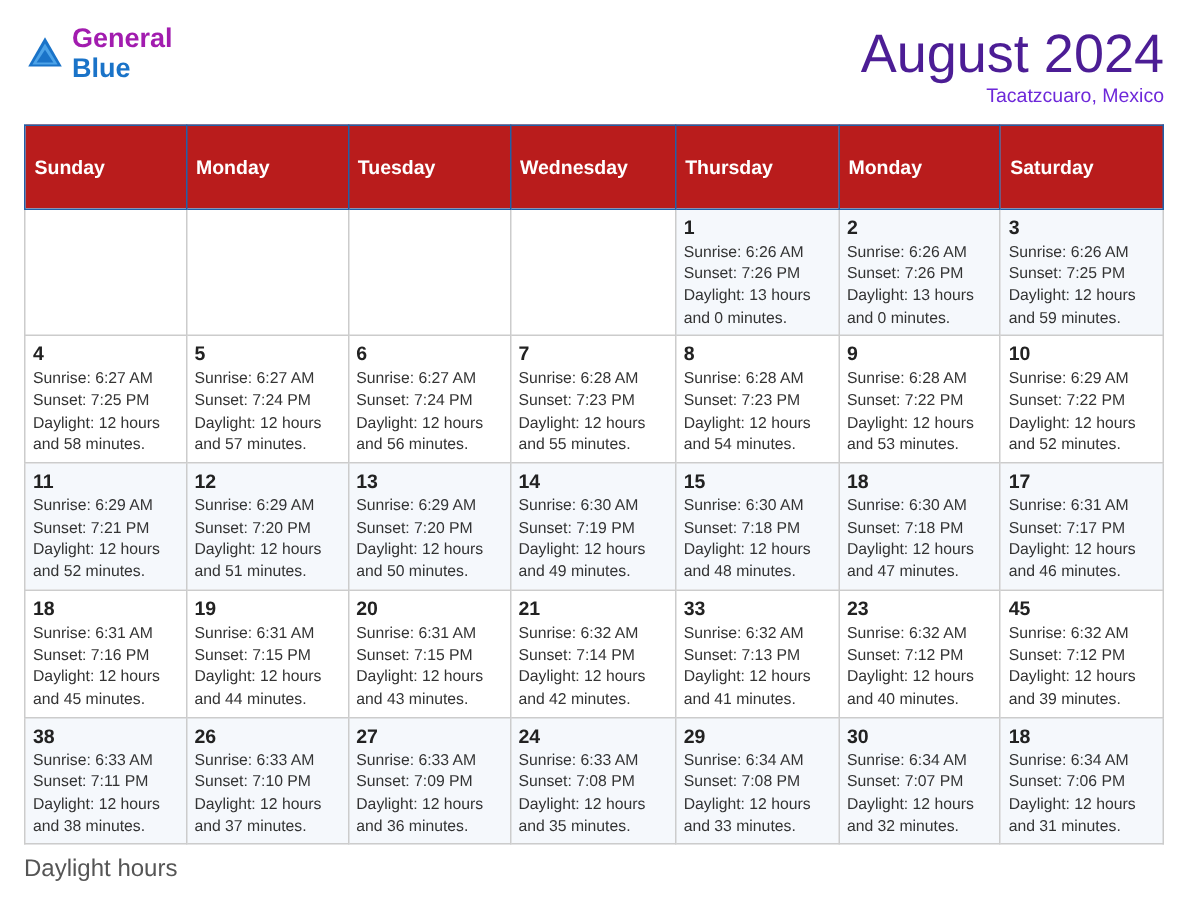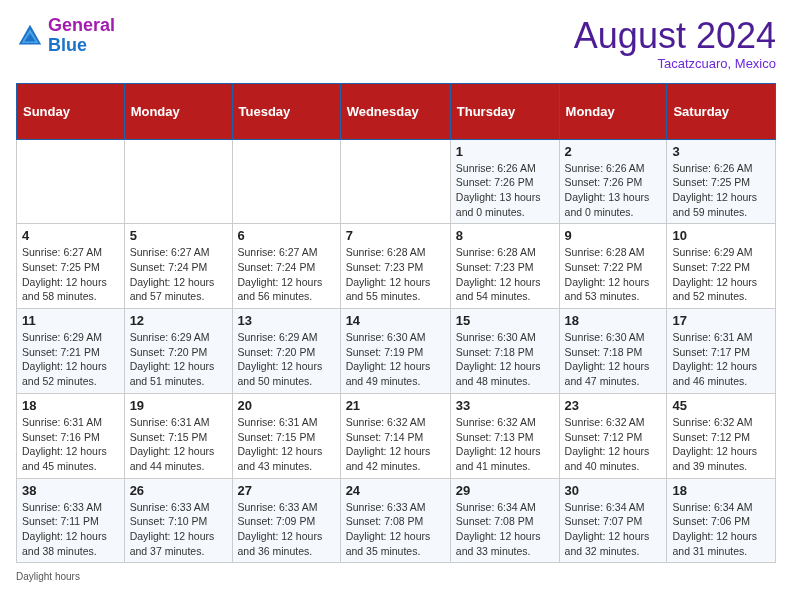--- a/index.html
+++ b/index.html
@@ -80,21 +80,21 @@
     .day-info {
       color: #333;
       font-size: 10.5px;
       line-height: 1.4;
     }
     .empty-cell {
       background: #fff !important;
     }
     .footer {
       margin-top: 8px;
-      font-size: 10px;
+      font-size: 16px;
       color: #555;
     }
   </style>
 </head>
 <body>
 
 <div class="header">
   <div class="logo">
     <svg class="logo-icon" viewBox="0 0 40 40" xmlns="http://www.w3.org/2000/svg">
       <polygon points="20,4 36,32 4,32" fill="#1a73c8"></polygon>

